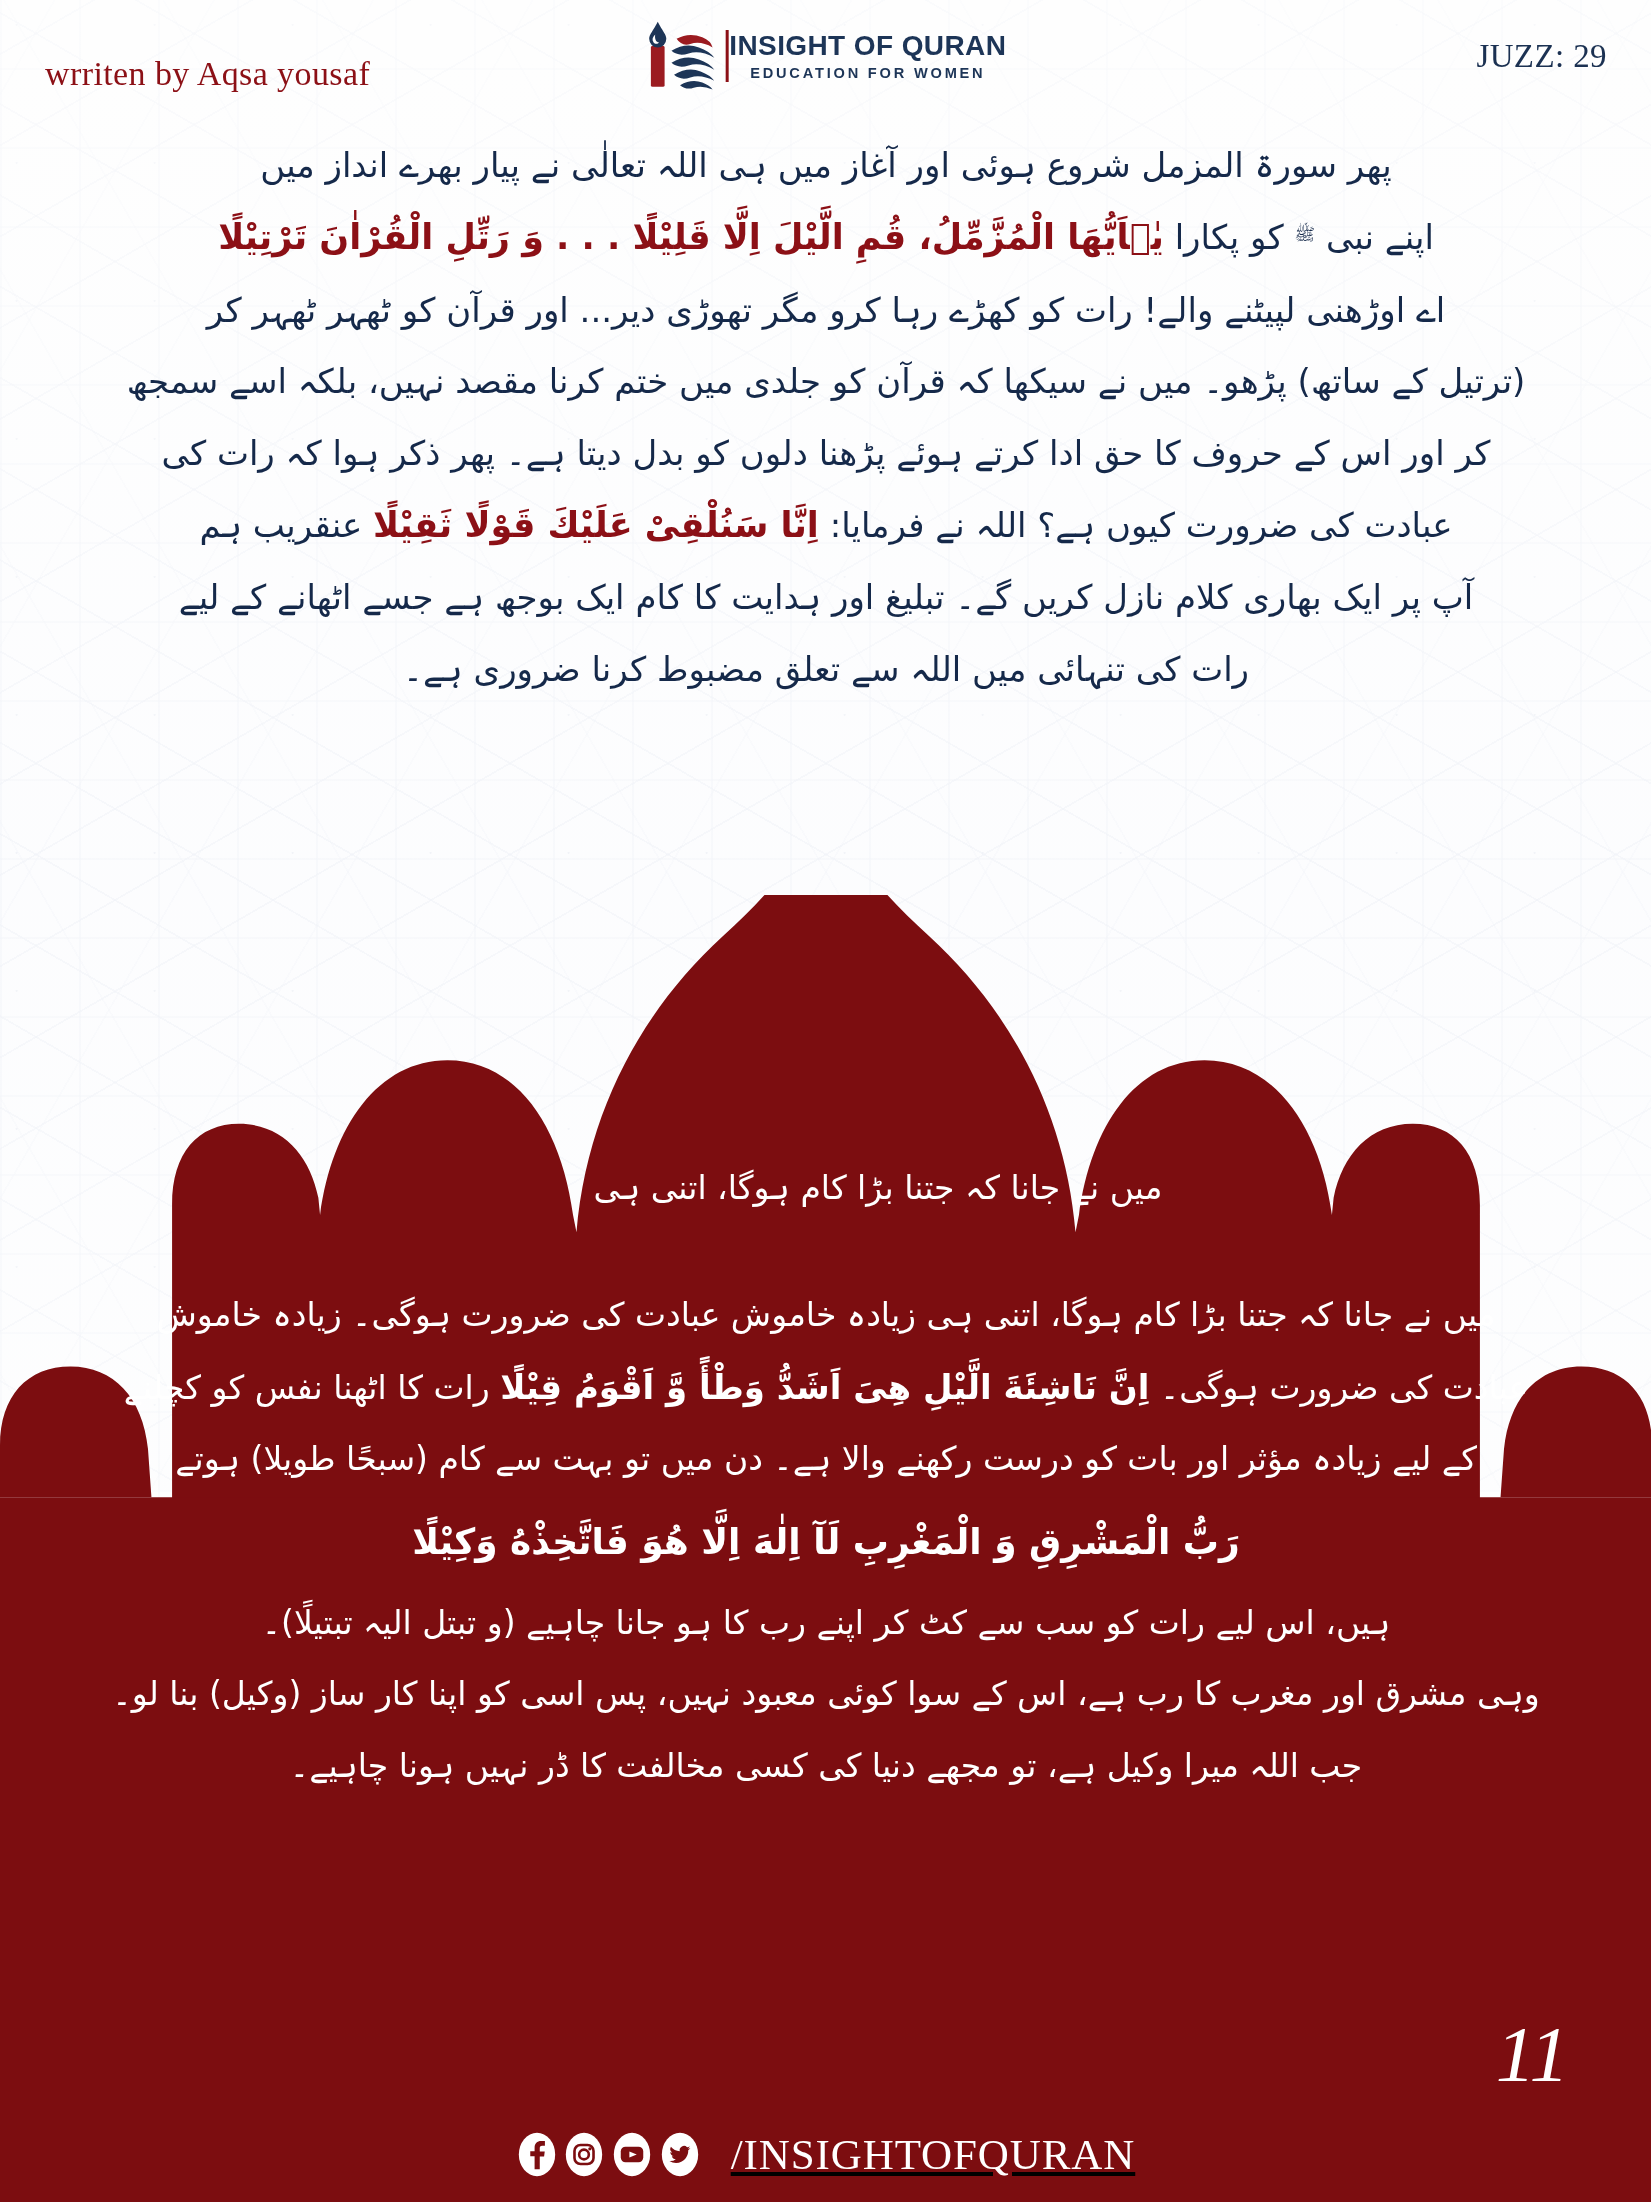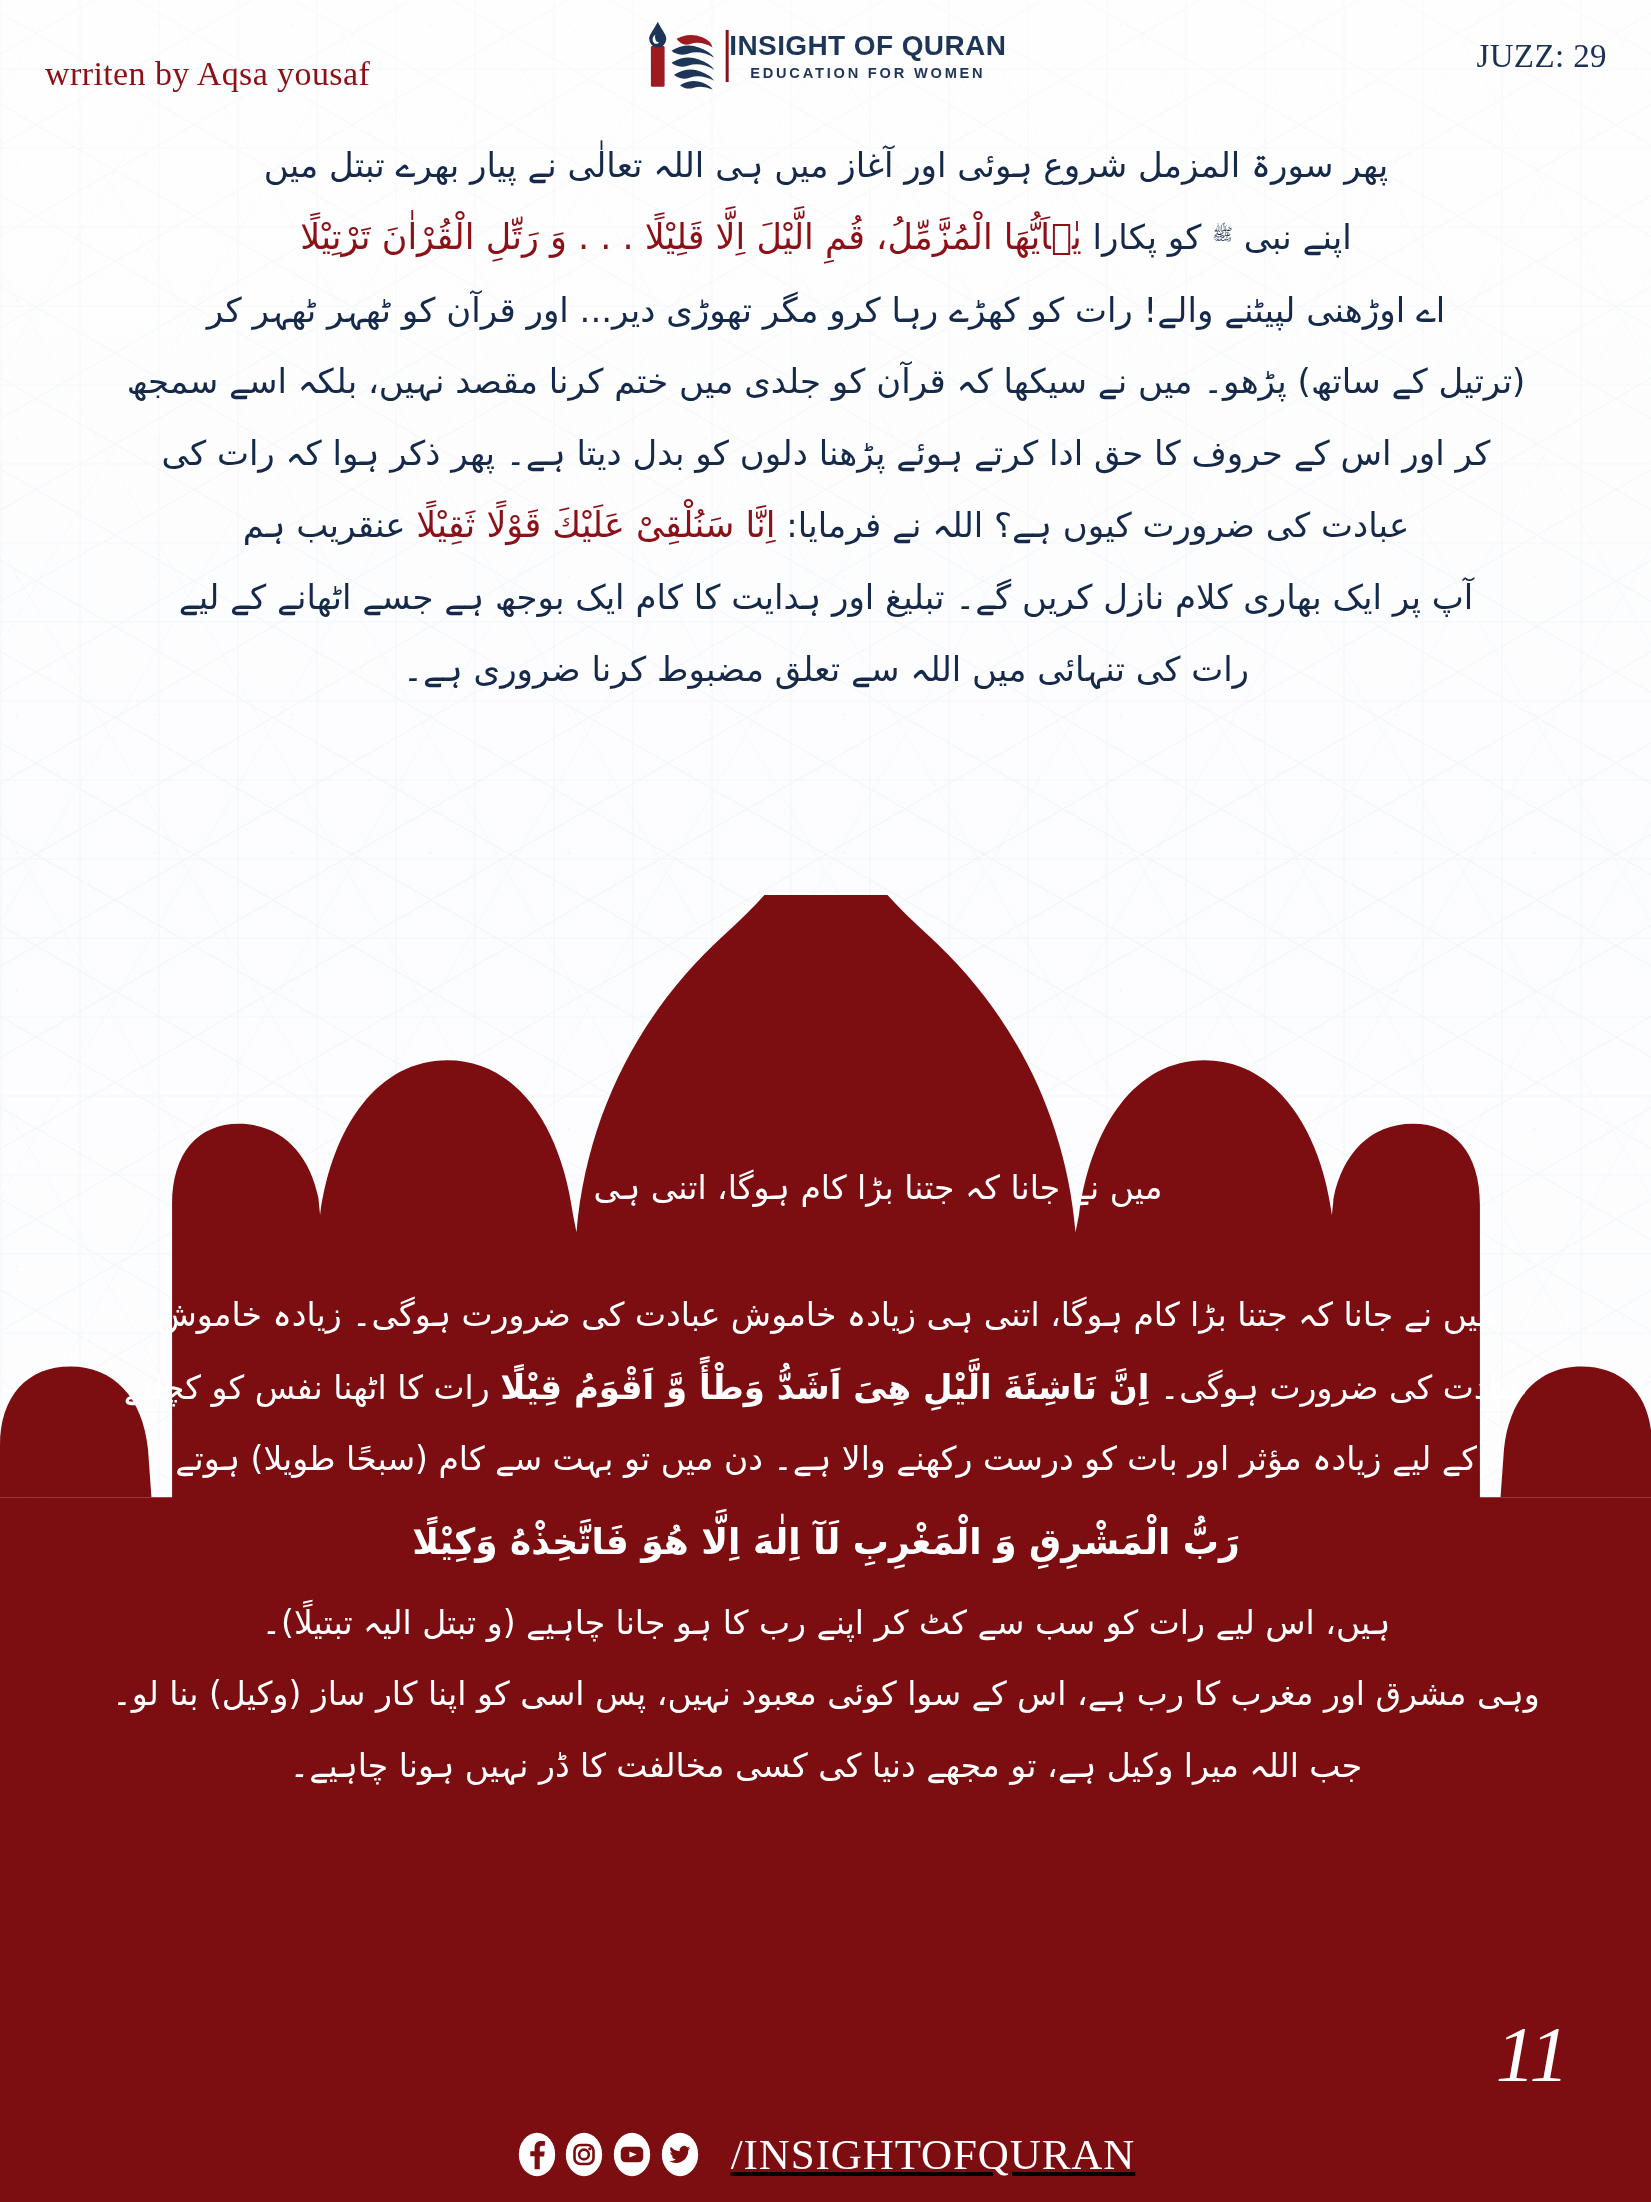--- a/index.html
+++ b/index.html
@@ -111,21 +111,21 @@
     direction: rtl;
     text-align: center;
     color: #15294a;
     font-family: "DejaVu Sans", "Liberation Sans", sans-serif;
     font-size: 34px;
     line-height: 2.0;
   }
   .top-body p { margin: 0 0 3.4px 0; }
   .ar-red {
     color: #8c1016;
-    font-weight: normal;
+    font-weight: bold;
     font-size: 35px;
   }
   .nabi-mark {
     font-size: 17px;
     vertical-align: 0.55em;
   }
 
   
   .arch-wrap {
     position: absolute;
@@ -251,21 +251,21 @@
       <div class="brand-text">
         <div class="brand-title">INSIGHT OF QURAN</div>
         <div class="brand-sub">EDUCATION FOR WOMEN</div>
       </div>
     </div>
 
     <div class="juzz">JUZZ: 29</div>
   </div>
 
   <div class="top-body">
-    <p>پھر سورۃ المزمل شروع ہوئی اور آغاز میں ہی اللہ تعالٰی نے پیار بھرے تبتل میں</p>
+    <p>پھر سورۃ المزمل شروع ہوئی اور آغاز میں ہی اللہ تعالٰی نے پیار بھرے انداز میں</p>
     <p>
       <span>اپنے نبی</span>
       <span class="nabi-mark">ﷺ</span>
       <span>کو پکارا</span>
       <span class="ar-red">يٰۤاَيُّهَا الْمُزَّمِّلُ، قُمِ الَّيْلَ اِلَّا قَلِيْلًا . . . وَ رَتِّلِ الْقُرْاٰنَ تَرْتِيْلًا</span>
     </p>
     <p>اے اوڑھنی لپیٹنے والے! رات کو کھڑے رہا کرو مگر تھوڑی دیر... اور قرآن کو ٹھہر ٹھہر کر</p>
     <p>(ترتیل کے ساتھ) پڑھو۔ میں نے سیکھا کہ قرآن کو جلدی میں ختم کرنا مقصد نہیں، بلکہ اسے سمجھ</p>
     <p>کر اور اس کے حروف کا حق ادا کرتے ہوئے پڑھنا دلوں کو بدل دیتا ہے۔ پھر ذکر ہوا کہ رات کی</p>
     <p>

